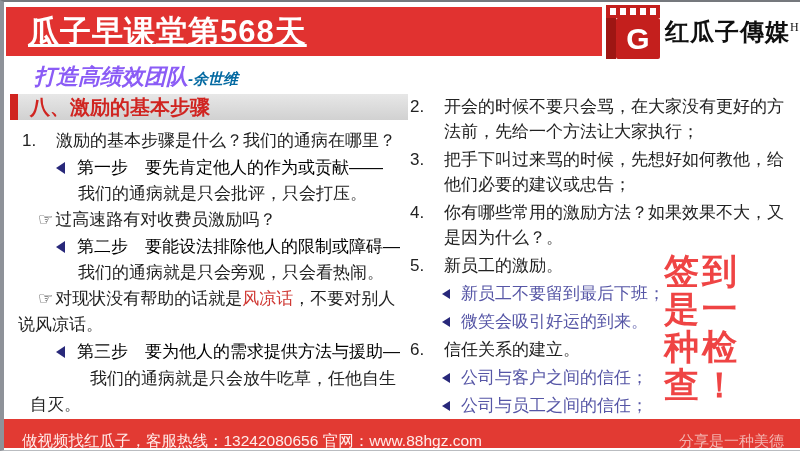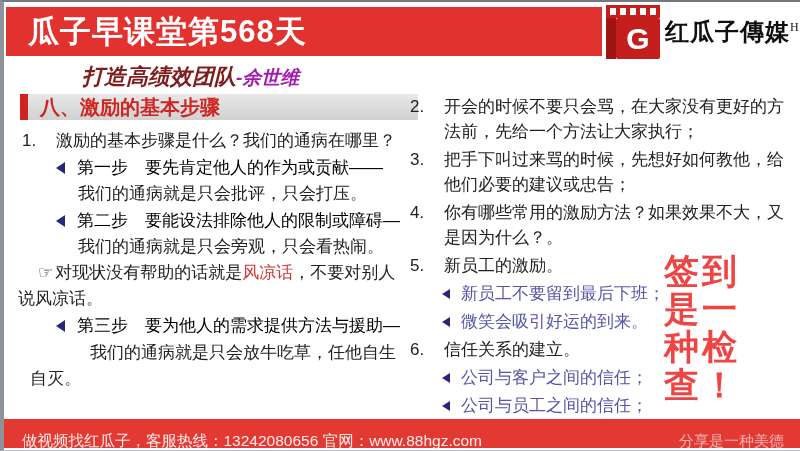--- a/index.html
+++ b/index.html
@@ -6,21 +6,21 @@
   .slide{
     position:relative;width:800px;height:451px;background:#fff;
     box-sizing:border-box;overflow:hidden;
     border-left:4px solid #8e9299;border-top:2px solid #75787d;border-bottom:1px solid #b9bcc0;
     font-family:"Liberation Sans","DejaVu Sans",sans-serif;
   }
   
   .top-banner{
     position:absolute;left:2px;top:5px;width:612px;height:49px;background:#e13230;
     display:flex;align-items:center;justify-content:space-between;
-    padding:0 14px 0 22px;box-sizing:border-box;color:#fff;
+    padding:0 14px 0 22px;box-sizing:border-box;color:#fff;text-decoration:underline;
   }
   .banner-title{font-size:31px;font-weight:bold;letter-spacing:1px;white-space:nowrap;}
   .banner-date{font-size:30px;font-weight:bold;white-space:nowrap;}
   
   .logo-box{
     position:absolute;left:598px;top:0;width:198px;height:60px;background:#fff;
     display:flex;align-items:center;gap:5px;padding:2px 0 2px 4px;box-sizing:border-box;
   }
   .logo-mark{position:relative;width:54px;height:54px;flex:none;}
   .film{position:absolute;left:0;top:0;width:54px;height:13px;background:#c41f1d;
@@ -29,25 +29,25 @@
   .spine{position:absolute;left:0;top:13px;width:10px;height:41px;background:#9e1613;}
   .gsq{position:absolute;left:10px;top:13px;width:44px;height:41px;background:#c41f1d;
        color:#fff;font-weight:bold;font-size:30px;line-height:41px;text-align:center;border-radius:2px;}
   .logo-text{display:flex;flex-direction:row;justify-content:center;}
   .brand-cn{font-family:"Liberation Serif","DejaVu Serif",serif;font-weight:bold;font-size:24px;
             line-height:27px;color:#101010;letter-spacing:1px;white-space:nowrap;}
   .brand-en{font-family:"Liberation Serif","DejaVu Serif",serif;font-size:12px;color:#101010;
             letter-spacing:1.6px;margin-top:1px;white-space:nowrap;}
   
   .subtitle{position:absolute;left:30px;top:60px;font-style:italic;font-weight:bold;white-space:nowrap;}
-  .course{color:#7f1d1d;font-size:22px;margin-left:48px;}
-  .author{color:#a21caf;font-size:19px;}
+  .course{color:#8b5cf6;font-size:22px;}
+  .author{color:#0369a1;font-size:15px;}
   
   .section-bar{
-    position:absolute;left:16px;top:92px;width:398px;height:26px;
+    position:absolute;left:6px;top:92px;width:398px;height:26px;
     background:linear-gradient(180deg,#e7e7e7,#d1d1d1);
     border-left:8px solid #d02420;display:flex;align-items:center;padding-left:12px;box-sizing:border-box;
   }
   .section-title{color:#d02420;font-weight:bold;font-size:20px;white-space:nowrap;}
   
   .col-left{position:absolute;left:14px;top:126px;width:384px;font-size:17px;line-height:26px;color:#222;}
   .num-item{display:flex;margin-left:4px;}
   .num{width:34px;flex:none;}
   .item-txt{flex:1;}
   .step{margin-left:38px;margin-top:1px;color:#000000;display:flex;align-items:center;}
@@ -115,20 +115,23 @@
   <div class="col-left">
     <div class="num-item">
       <span class="num">1.</span>
       <div class="item-txt">激励的基本步骤是什么？我们的通病在哪里？</div>
     </div>
     <div class="step">
       <span class="tri"></span>
       <span>第一步　要先肯定他人的作为或贡献——</span>
     </div>
     <div class="note">我们的通病就是只会批评，只会打压。</div>
+    <div class="tip">
+      <span class="hand">☞</span><span>过高速路有对收费员激励吗？</span>
+    </div>
     <div class="step">
       <span class="tri"></span>
       <span>第二步　要能设法排除他人的限制或障碍—</span>
     </div>
     <div class="note">我们的通病就是只会旁观，只会看热闹。</div>
     <div class="tip tip-wrap">
       <span class="hand">☞</span><span>对现状没有帮助的话就是</span><span class="hl">风凉话</span><span>，不要对别人说风凉话。</span>
     </div>
     <div class="step">
       <span class="tri"></span>

